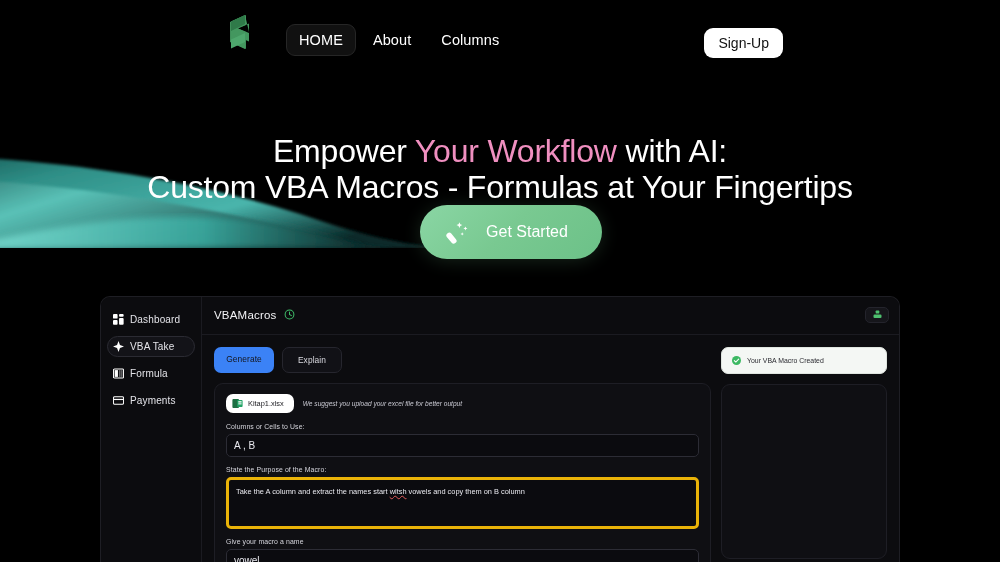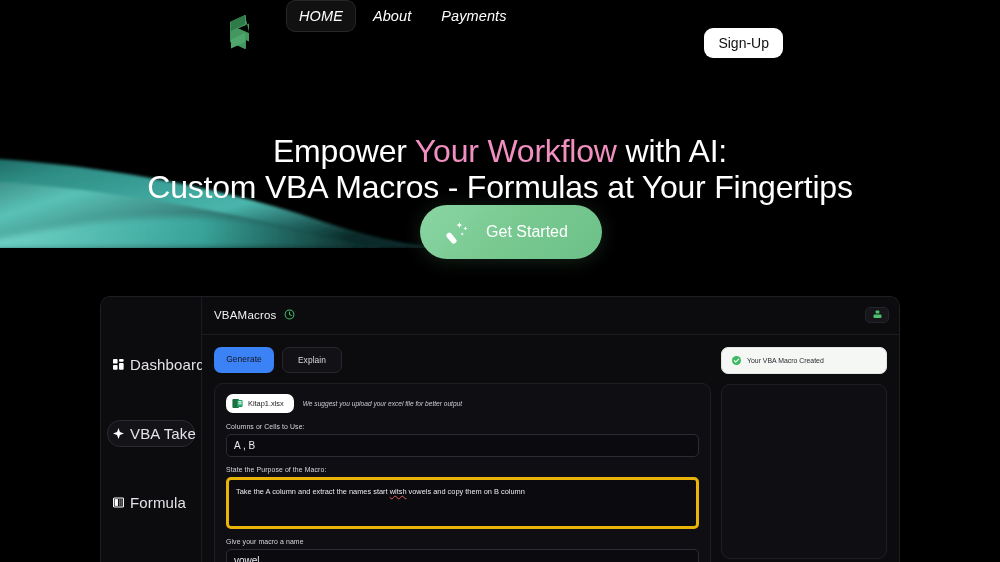--- a/index.html
+++ b/index.html
@@ -45,25 +45,24 @@
     position: absolute;
     left: 222px;
     top: 13px;
     width: 36px;
     height: 38px;
     display: block;
   }
   .nav-links {
     position: absolute;
     left: 286px;
-    top: 0;
+    top: 24px;
     display: flex;
     align-items: flex-start;
     gap: 4px;
-    font-style: italic;
   }
   .nav-link {
     font-size: 14.5px;
     color: #ffffff;
     padding: 8px 13px;
     border-radius: 9px;
     letter-spacing: .1px;
     white-space: nowrap;
     cursor: pointer;
   }
@@ -155,26 +154,25 @@
     padding: 12px 6px 0 6px;
     flex-shrink: 0;
   }
   .side-item {
     display: flex;
     align-items: center;
     gap: 6px;
     padding: 5px 6px;
     border-radius: 13px;
     margin-bottom: 6px;
-    font-size: 15px;
+    font-size: 10px;
     color: #e3e3e8;
     cursor: pointer;
     letter-spacing: .15px;
     white-space: nowrap;
-    margin-top: 42px;
   }
   .side-item.active {
     background: #131318;
     border: 1px solid #2b2b33;
     padding: 4px 5px;
   }
   .side-ico { width: 11px; height: 11px; flex-shrink: 0; display:block; }
 
   
   .app-main {
@@ -357,21 +355,21 @@
     <svg class="logo" viewBox="0 0 36 38">
       <path d="M24 2 L8 9 L8 19 L24 12 L24 19 L8 12 L8 29 L24 36 L24 26 L12 21 L24 26 Z" fill="#3f8f5a"></path>
       <path d="M23 2 L9 8.5 L9 18 L27 10.5 L27 20 L9 12.5 L9 29.5 L23 36 L23 27 L13 22.5 L27 28.5 L27 19" fill="#43975f"></path>
       <path d="M9 8.5 L23 2 L23 11 L9 18 Z" fill="#2f7a49"></path>
       <path d="M27 20 L13 26.5 L13 35.5 L27 29 Z" fill="#4ea76d" transform="translate(-4,0)"></path>
     </svg>
 
     <div class="nav-links">
       <div class="nav-link active">HOME</div>
       <div class="nav-link">About</div>
-      <div class="nav-link">Payments</div>
+      <div class="nav-link">Columns</div>
     </div>
 
     <button class="signup-btn">Sign-Up</button>
   </div>
 
   <div class="hero">
     <h1>
       <span>Empower </span><span class="accent">Your Workflow</span><span> with AI:</span><br>
       <span>Custom VBA Macros - Formulas at Your Fingertips</span>
     </h1>

